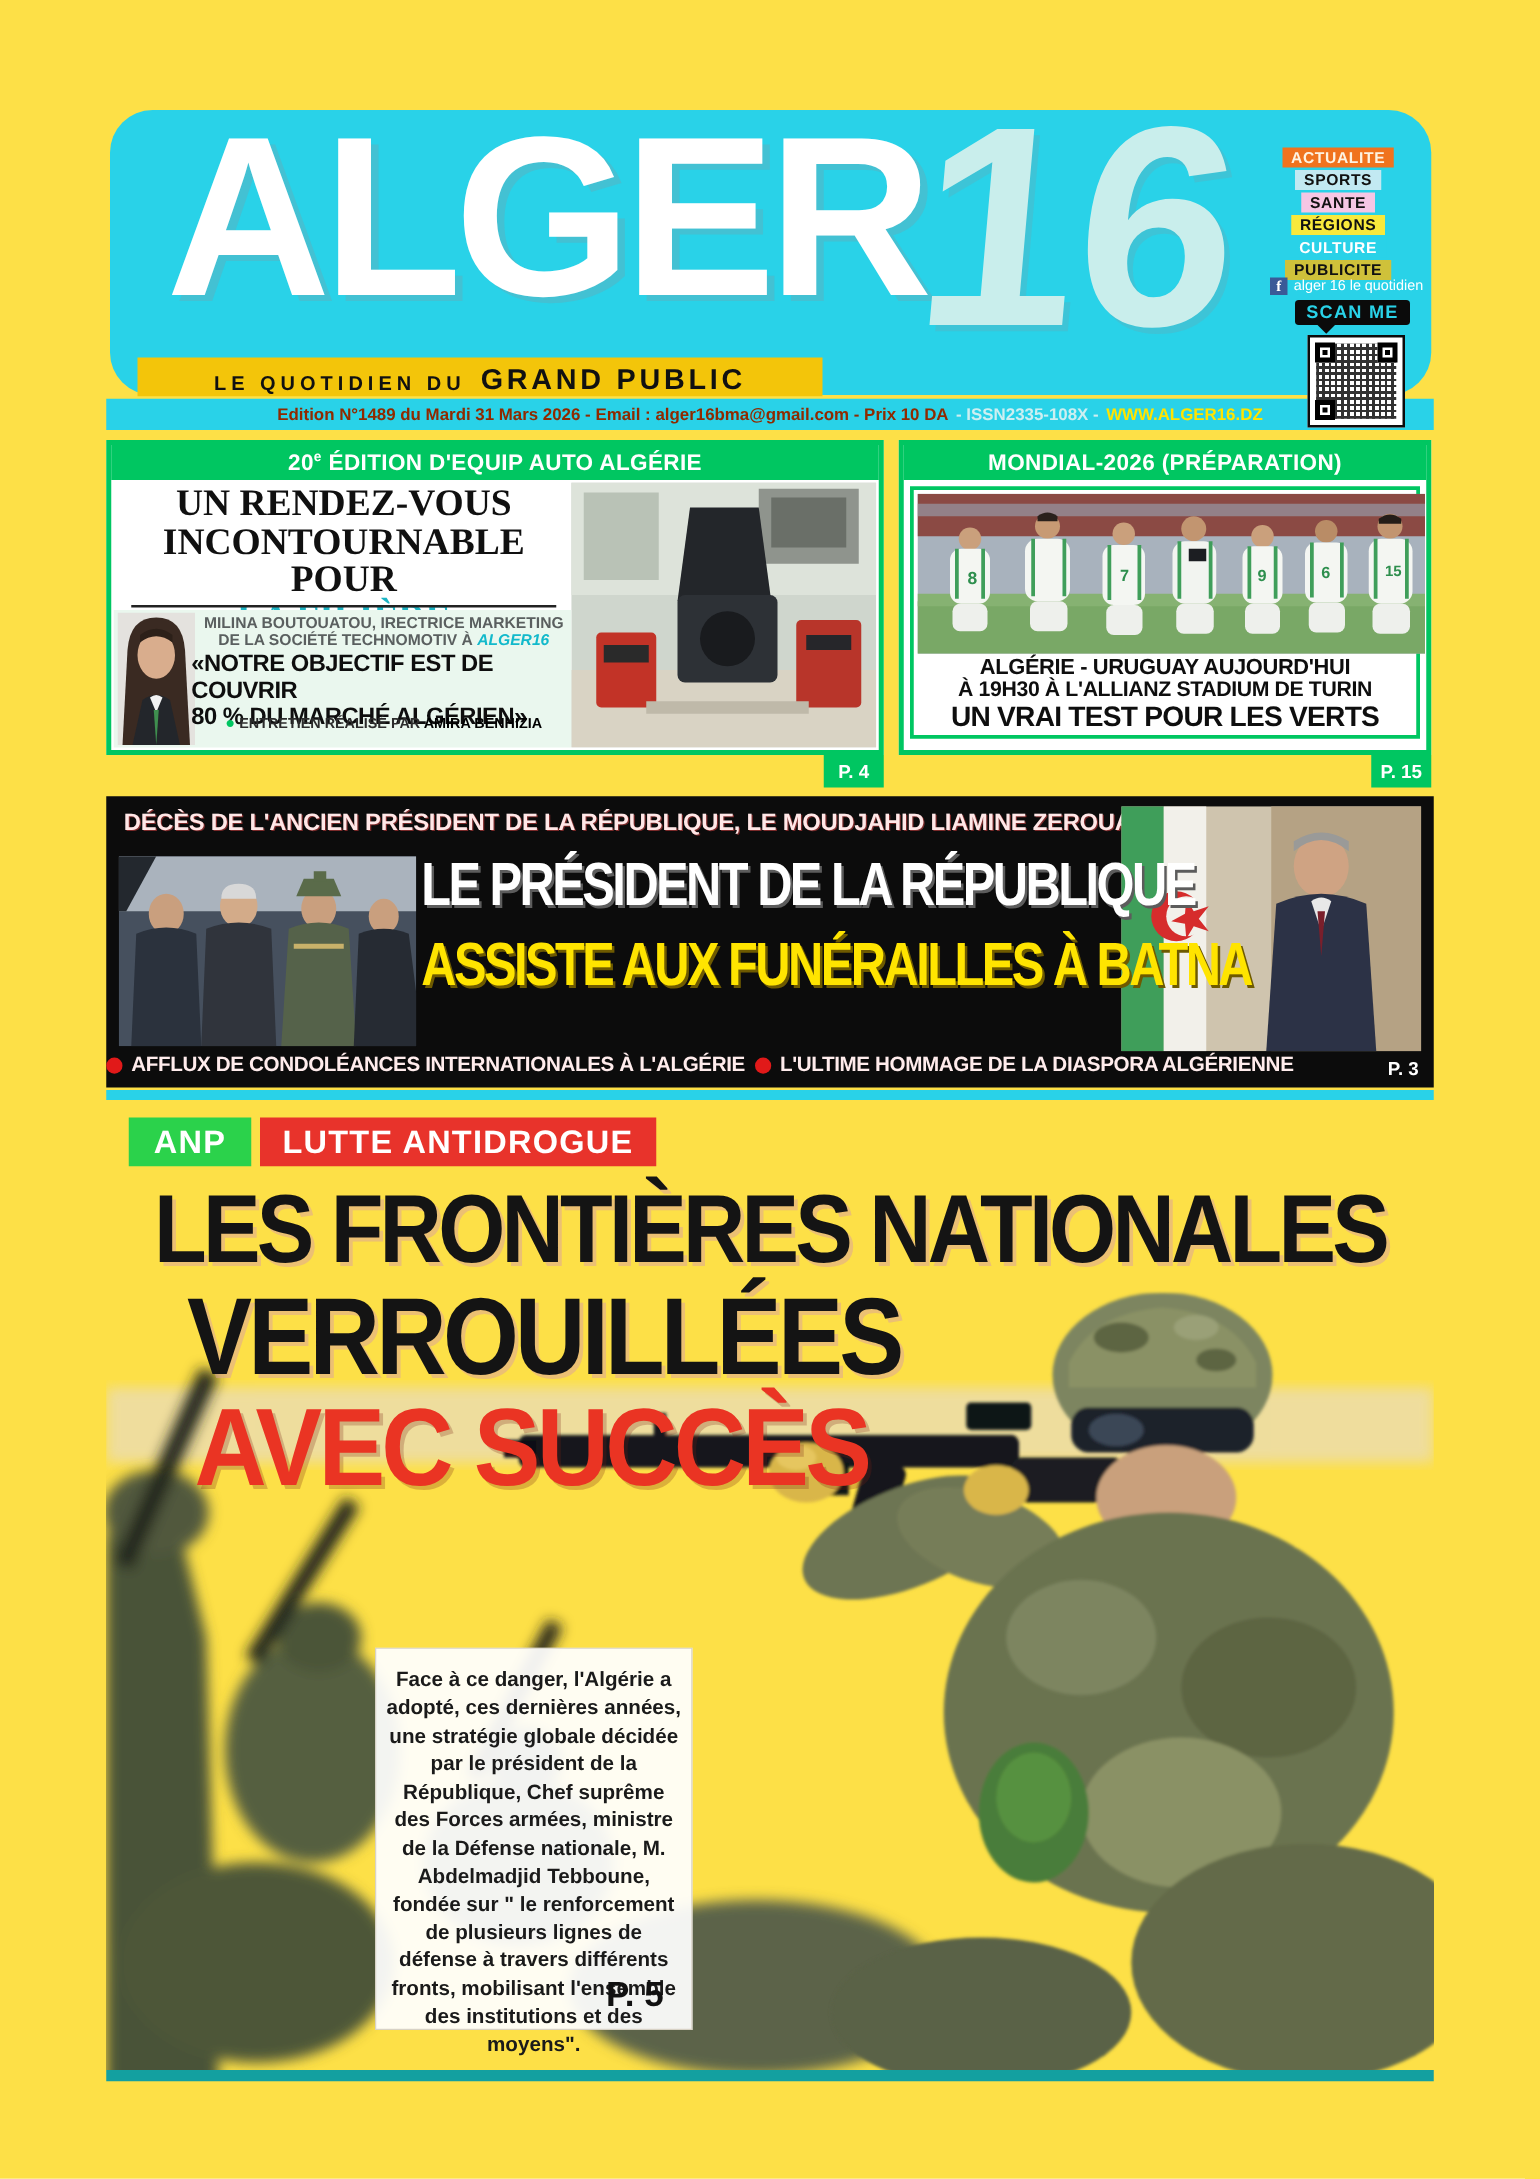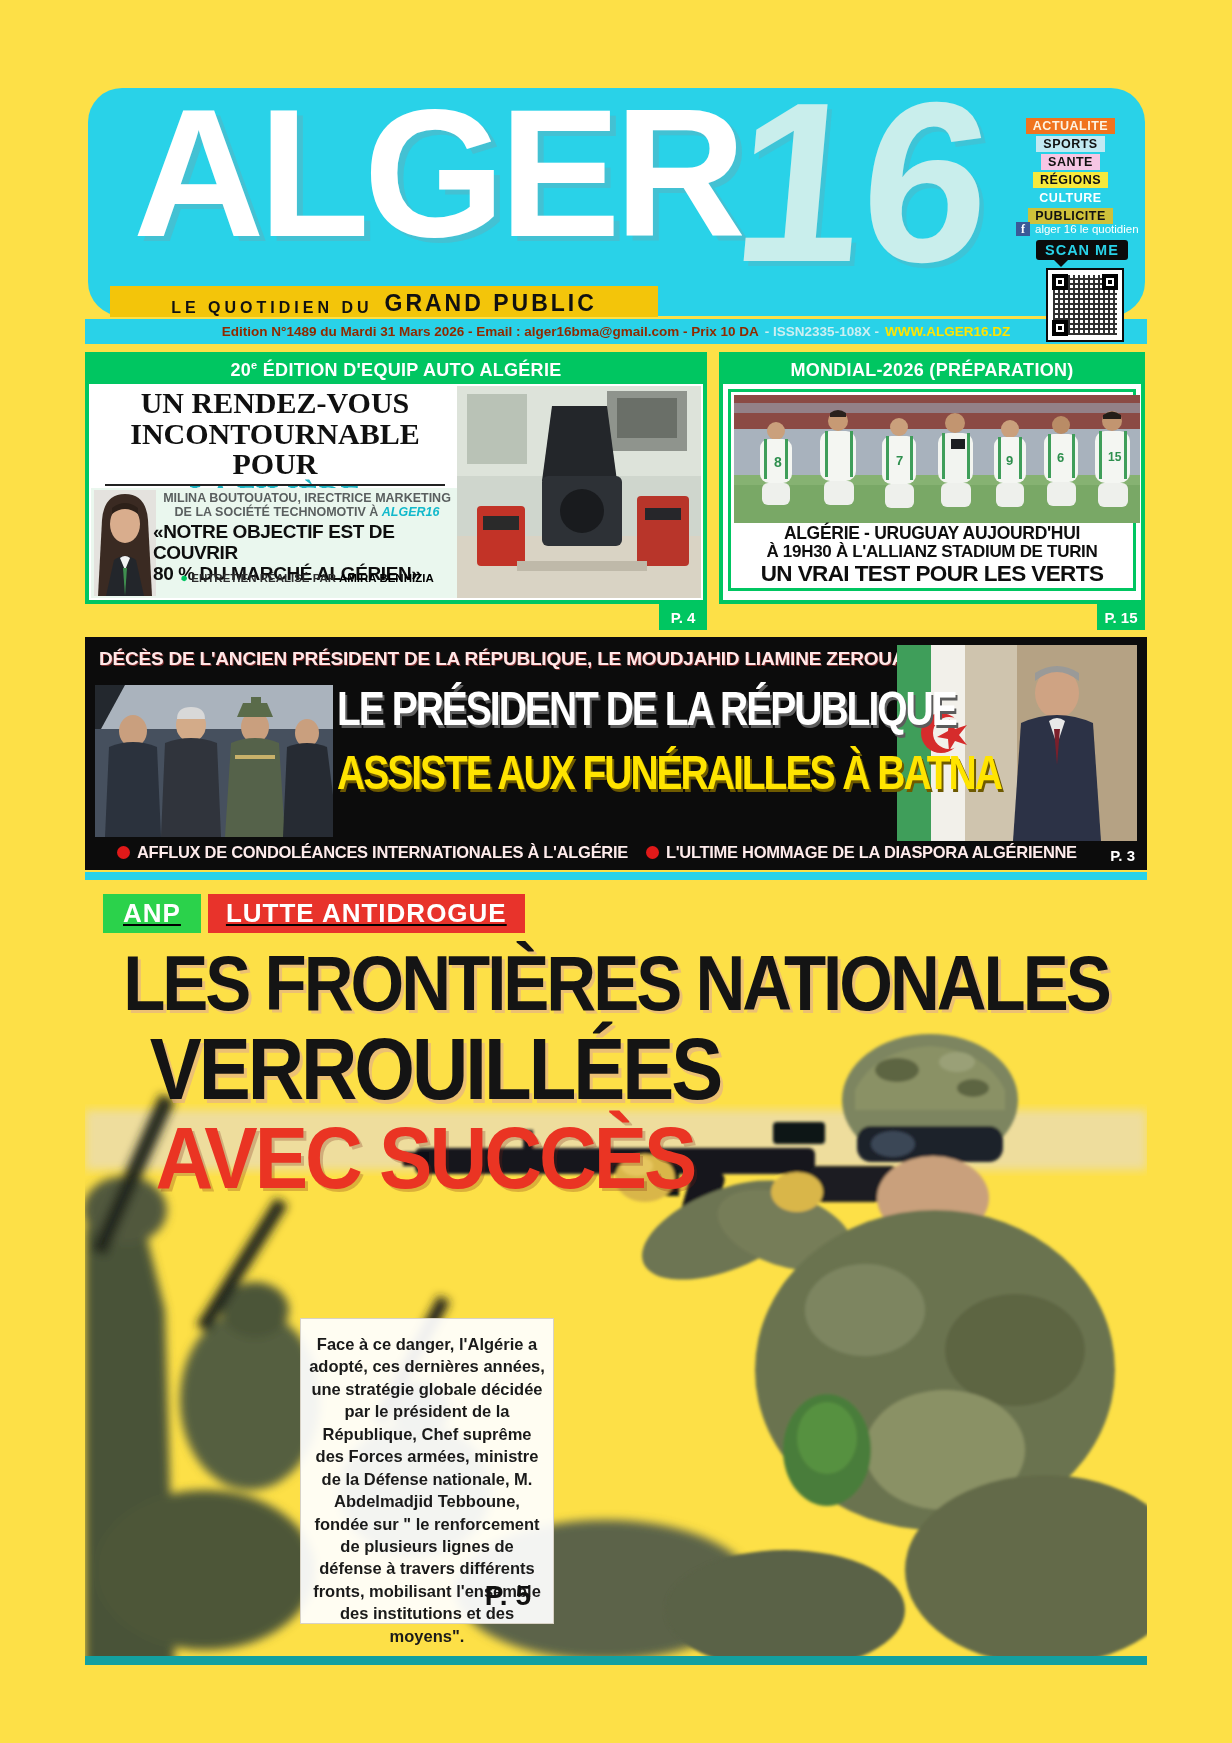--- a/index.html
+++ b/index.html
@@ -93,30 +93,30 @@
   #fun-kicker { position:absolute; left:14px; top:11px; width:790px; color:#ffe7e7; font-size:19px;
     font-weight:bold; letter-spacing:-.2px; white-space:nowrap; text-shadow:1px 1px 0 #7c2a2a; }
   #fun-photo-left { position:absolute; left:10px; top:48px; width:238px; height:152px; }
   #fun-photo-right { position:absolute; left:812px; top:8px; width:240px; height:196px; }
   #fun-head1 { position:absolute; left:252px; top:50px; width:560px; text-align:center; color:#ffffff;
     font-size:39px; font-weight:bold; letter-spacing:-2px; transform:scaleY(1.25); white-space:nowrap;
     text-shadow:2px 2px 0 #5c5c5c; }
   #fun-head2 { position:absolute; left:252px; top:114px; width:560px; text-align:center; color:#ffe400;
     font-size:39px; font-weight:bold; letter-spacing:-2px; transform:scaleY(1.25); white-space:nowrap;
     text-shadow:2px 2px 0 #6e5a00; }
-  #fun-subline { position:absolute; left:32px; bottom:8px; display:flex; gap:18px; align-items:center; }
+  #fun-subline { position:absolute; left:0; bottom:8px; display:flex; gap:8px; align-items:center; }
   .sub-item { display:flex; align-items:center; gap:7px; color:#ffecec; font-size:16.5px; font-weight:bold;
     letter-spacing:-.3px; white-space:nowrap; }
   .red-dot { width:13px; height:13px; border-radius:50%; background:#e11919; flex:none; }
   #p3 { position:absolute; right:12px; bottom:6px; color:#ffffff; font-weight:bold; font-size:15px; }
 
   #cyan-strip { position:absolute; left:85px; top:872px; width:1062px; height:8px; background:#29d2e8; }
 
   
-  #tags-row { position:absolute; left:103px; top:894px; display:flex; gap:7px; z-index:6;text-decoration:underline; }
+  #tags-row { position:absolute; left:103px; top:894px; display:flex; gap:7px; z-index:6; }
   #tag-anp { background:#2bd24b; color:#fff; font-size:26px; font-weight:bold; letter-spacing:1px; padding:4px 20px; }
   #tag-lutte { background:#e8332b; color:#fff; font-size:26px; font-weight:bold; letter-spacing:1px; padding:4px 18px; }
 
   #main-photo { position:absolute; left:85px; top:930px; width:1062px; height:726px;
     background:linear-gradient(180deg,#faf5ec 0%,#f2e9d8 14%,#e7d6b4 34%,#d9bf92 55%,#cuwd 0),
                linear-gradient(180deg,#faf5ec 0%,#f2e9d8 14%,#e7d6b4 34%,#d9bf92 55%,#cfae7e 78%,#c7a472 100%); }
   #main-photo svg { position:absolute; left:0; top:0; }
 
   .headline { position:absolute; font-weight:bold; z-index:5; }
   #headline1 { left:85px; top:944px; width:1062px; text-align:center; font-size:69px; letter-spacing:-3px;

